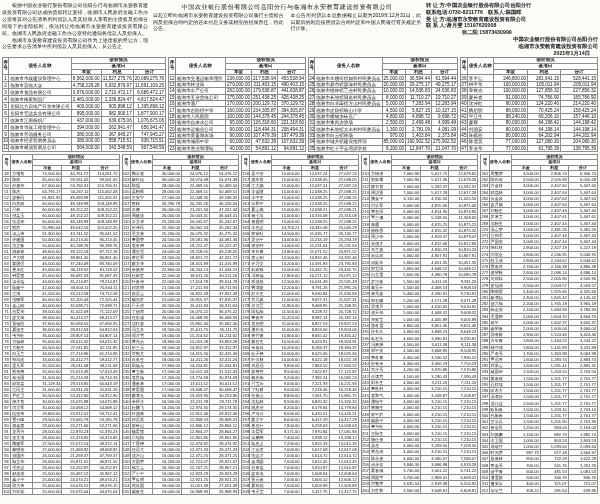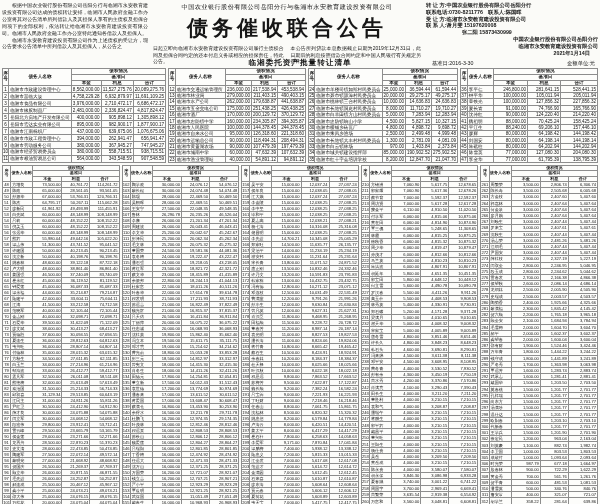--- a/index.html
+++ b/index.html
@@ -39,43 +39,37 @@
 
 <div class="page">
 
   <div class="masthead">
     <div class="col-left">
       <p>根据中国农业银行股份有限公司岳阳分行与临湘市永安教育建设投资有限公司达成的债权转让安排，临湘市人民政府金融工作办公室将其对公告清单所列借款人及其担保人享有的主债权及担保合同项下的全部权利，依法转让给临湘市永安教育建设投资有限公司。临湘市人民政府金融工作办公室特此通知各借款人及担保人。</p>
       <p>临湘市永安教育建设投资有限公司作为上述债权的受让方，现公告要求公告清单中所列借款人及其担保人，从公告之</p>
     </div>
     <div class="col-mid">
       <div class="company-line">中国农业银行股份有限公司岳阳分行与临湘市永安教育建设投资有限公司</div>
-      <div class="main-title">债务催收联合公告</div>
       <div class="mid-cols">
         <p>日起立即向临湘市永安教育建设投资有限公司履行主债权合同及担保合同约定的还本付息义务或相应的担保责任，特此公告。</p>
         <p>本公告所列贷款本息数据截止日期为2019年12月31日，此日期后的利息按照借款合同约定和中国人民银行有关规定另行计算。</p>
       </div>
     </div>
     <div class="col-right">
       <div class="contact-line">转 让 方:中国农业银行股份有限公司岳阳分行</div>
       <div class="contact-line">联系电话:0730-8211776　联系人:陈国晖</div>
       <div class="contact-line">受 让 方:临湘市永安教育建设投资有限公司</div>
       <div class="contact-line">联 系 人:谢月雯 15197620008</div>
       <div class="contact-line indent">张二阳 15873430999</div>
       <div class="sig">中国农业银行股份有限公司岳阳分行</div>
       <div class="sig">临湘市永安教育建设投资有限公司</div>
       <div class="sig date">2021年1月14日</div>
     </div>
   </div>
 
-  <div class="list-title-row">
-    <span class="list-title">临湘委托资产批量转让清单</span>
-    <span class="base-date">基准日:2016-3-30</span>
-    <span class="unit">金额单位:元</span>
-  </div>
 
   <div class="upper-tables">
       <table>
         <colgroup>
           <col style="width:5%">
           <col style="width:37%">
           <col style="width:19%">
           <col style="width:18%">
           <col style="width:21%">
         </colgroup>

